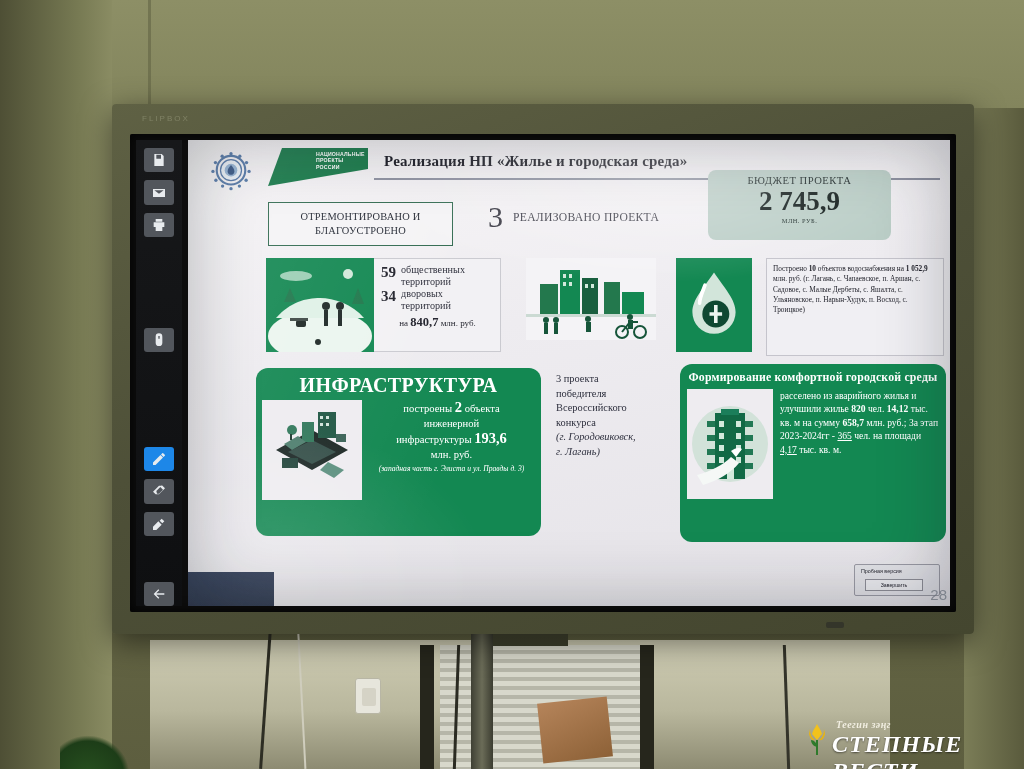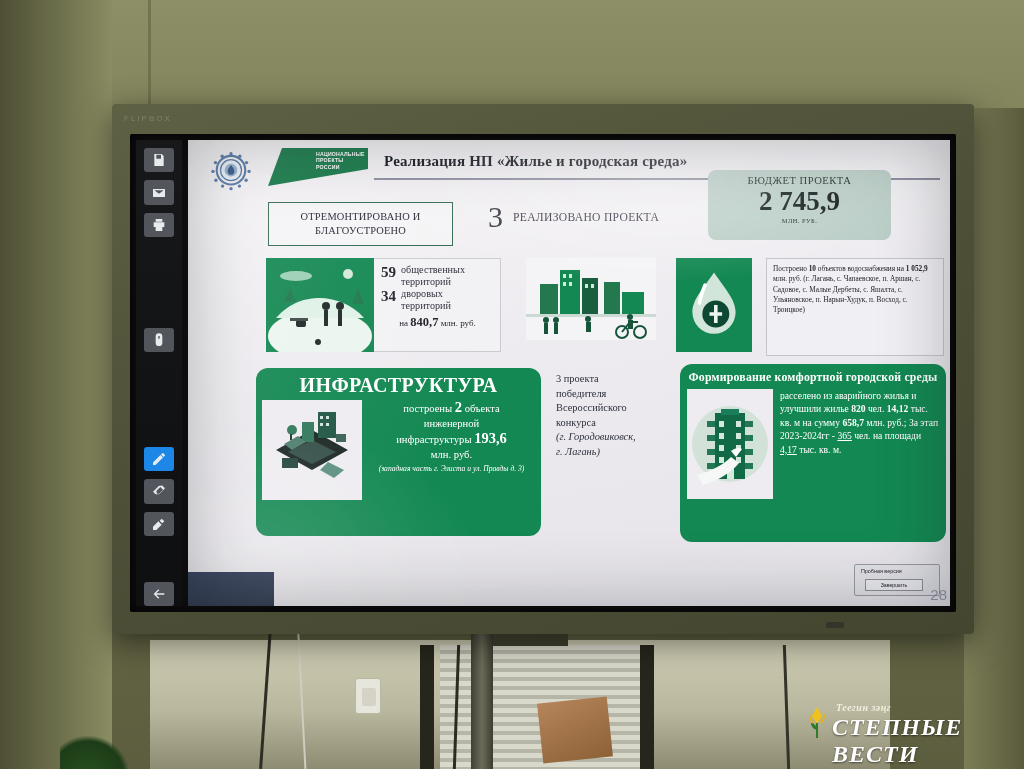--- a/index.html
+++ b/index.html
@@ -51,21 +51,21 @@
     background:linear-gradient(90deg,#3f4034,#6b6c58,#3c3d31); }
   .stand-col2 { position:absolute; left:555px; top:630px; width:20px; height:139px;
     background:linear-gradient(90deg,#3a3b30,#64655 2,#37382d); }
 
   
   #tv { position:absolute; left:112px; top:104px; width:862px; height:530px;
     background:linear-gradient(160deg,#5f6144 0%, #4e5038 45%, #44462f 100%);
     border-radius:4px;
     box-shadow:0 8px 30px rgba(0,0,0,.5);
   }
-  .tv-brand { position:absolute; left:12px; top:10px;
+  .tv-brand { position:absolute; left:30px; top:10px;
     font-family:"Liberation Sans", sans-serif; font-size:8px; letter-spacing:2px;
     color:#8b8d70; opacity:.75; }
   .tv-sensor { position:absolute; right:130px; bottom:6px; width:18px; height:6px;
     background:#34352a; border-radius:2px; }
 
   #tv-inner { position:absolute; left:18px; top:30px; width:826px; height:478px;
     background:#0d0d0d; border-radius:2px; padding:6px;
     box-shadow:inset 0 0 14px rgba(0,0,0,.9); }
 
   
@@ -188,21 +188,21 @@
   .pagenum { position:absolute; right:3px; bottom:3px;
     font-family:"Liberation Sans", sans-serif; font-size:15px; color:#7d8490; opacity:.75; }
   .bluebar { position:absolute; left:0; bottom:0; width:86px; height:34px;
     background:linear-gradient(180deg,#1d2b4a,#16223c); }
 
   
   .stand-neck { position:absolute; left:472px; top:630px; width:96px; height:16px;
     background:linear-gradient(180deg,#4a4c36,#3c3e2b); }
 
   
-  #wm { position:absolute; right:8px; bottom:21px; width:216px; height:52px; }
+  #wm { position:absolute; right:8px; bottom:4px; width:216px; height:52px; }
   #wm .tulip { position:absolute; left:4px; top:8px; width:26px; height:36px; }
   #wm .kalm { position:absolute; left:36px; top:6px;
     font-family:"Liberation Serif", serif; font-style:italic; font-weight:bold;
     font-size:10px; color:#f2efe2; letter-spacing:.5px; }
   #wm .main { position:absolute; left:32px; top:18px;
     font-family:"Liberation Serif", serif; font-style:italic; font-weight:bold;
     font-size:24px; color:#ffffff; letter-spacing:1px;
     text-shadow:0 1px 2px rgba(0,0,0,.55); }
 </style>
 </head>

